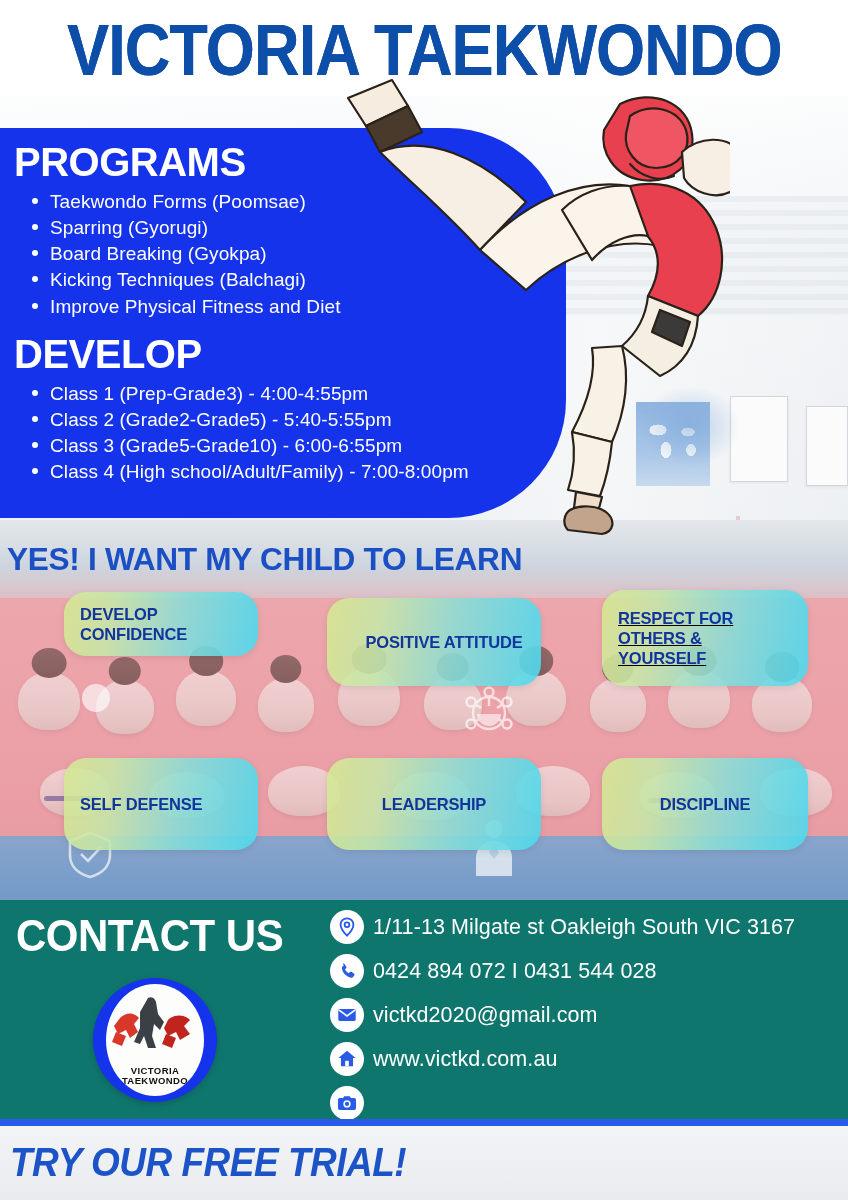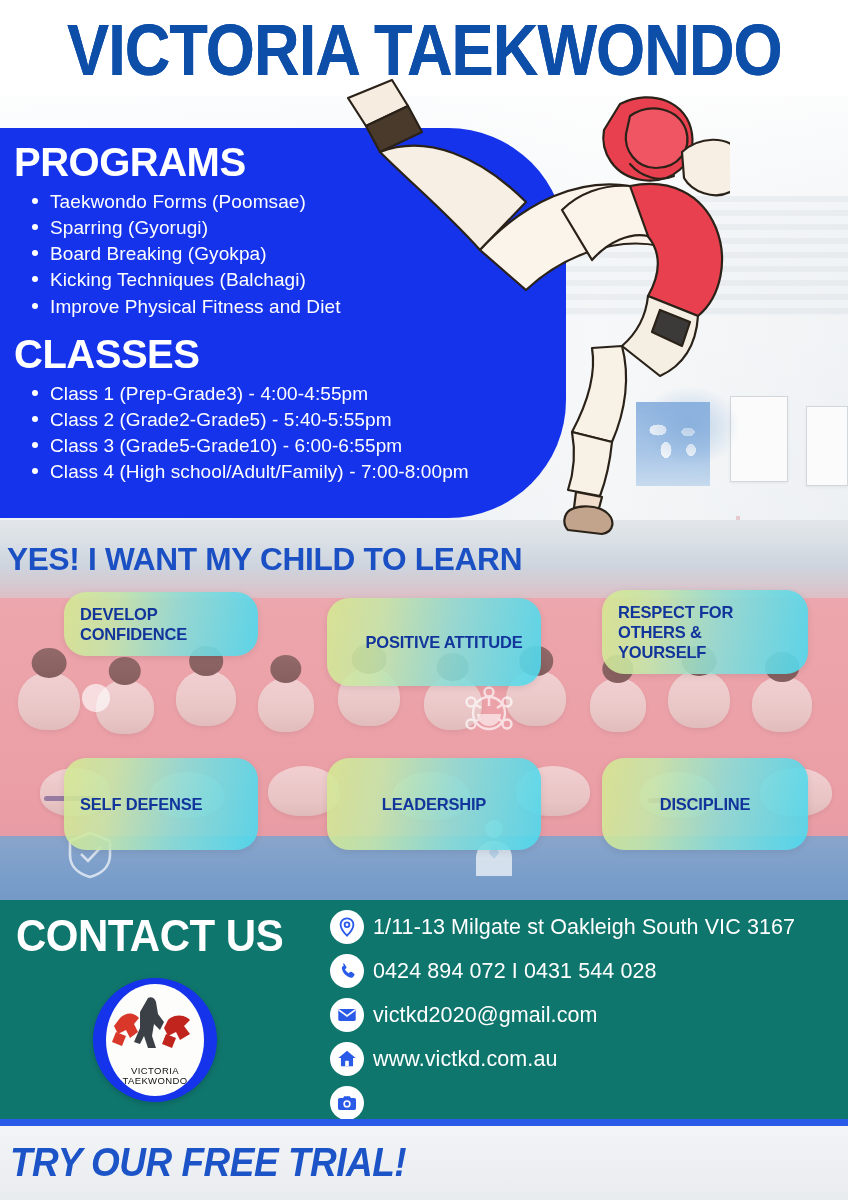--- a/index.html
+++ b/index.html
@@ -229,21 +229,21 @@
     padding-bottom:9px;
     overflow:hidden;
   }
   .logo-figs{ position:absolute; left:0; right:0; top:8px; height:62px; }
   .logo-txt{
     position:relative; z-index:2;
     text-align:center; line-height:1.12;
   }
   .logo-txt b{
     display:block; color:#111; font-size:9.5px;
-    font-weight:normal; letter-spacing:.4px;
+    font-weight:bold; letter-spacing:.4px;
   }
 
   .contact-list{
     position:absolute; left:330px; top:906px;
     z-index:7;
   }
   .c-row{
     display:flex; align-items:center;
     height:42px; margin-bottom:2px;
   }
@@ -396,21 +396,21 @@
 
   <div class="blue-panel">
     <h2>PROGRAMS</h2>
     <ul>
       <li>Taekwondo Forms (Poomsae)</li>
       <li>Sparring (Gyorugi)</li>
       <li>Board Breaking (Gyokpa)</li>
       <li>Kicking Techniques (Balchagi)</li>
       <li>Improve Physical Fitness and Diet</li>
     </ul>
-    <h2 class="classes">CLASSES</h2>
+    <h2 class="classes">DEVELOP</h2>
     <ul>
       <li>Class 1 (Prep-Grade3) - 4:00-4:55pm</li>
       <li>Class 2 (Grade2-Grade5) - 5:40-5:55pm</li>
       <li>Class 3 (Grade5-Grade10) - 6:00-6:55pm</li>
       <li>Class 4 (High school/Adult/Family) - 7:00-8:00pm</li>
     </ul>
   </div>
 
   <div class="athlete">
     <svg viewBox="0 0 400 480" xmlns="http://www.w3.org/2000/svg">
@@ -448,21 +448,21 @@
     <h2>YES! I WANT MY CHILD TO LEARN</h2>
 
     <div class="card" style="left:64px;top:72px;width:194px;height:64px;">
       <span>DEVELOP CONFIDENCE</span>
     </div>
 
     <div class="card c-center" style="left:327px;top:78px;width:214px;height:88px;padding-left:36px;">
       <span>POSITIVE ATTITUDE</span>
     </div>
 
-    <div class="card" style="left:602px;top:70px;width:206px;height:84px;">
+    <div class="card" style="left:602px;top:70px;width:206px;height:96px;text-decoration:underline;">
       <span>RESPECT FOR OTHERS &amp; YOURSELF</span>
     </div>
 
     <div class="card" style="left:64px;top:238px;width:194px;height:92px;">
       <span>SELF DEFENSE</span>
     </div>
 
     <div class="card c-center" style="left:327px;top:238px;width:214px;height:92px;">
       <span>LEADERSHIP</span>
     </div>

